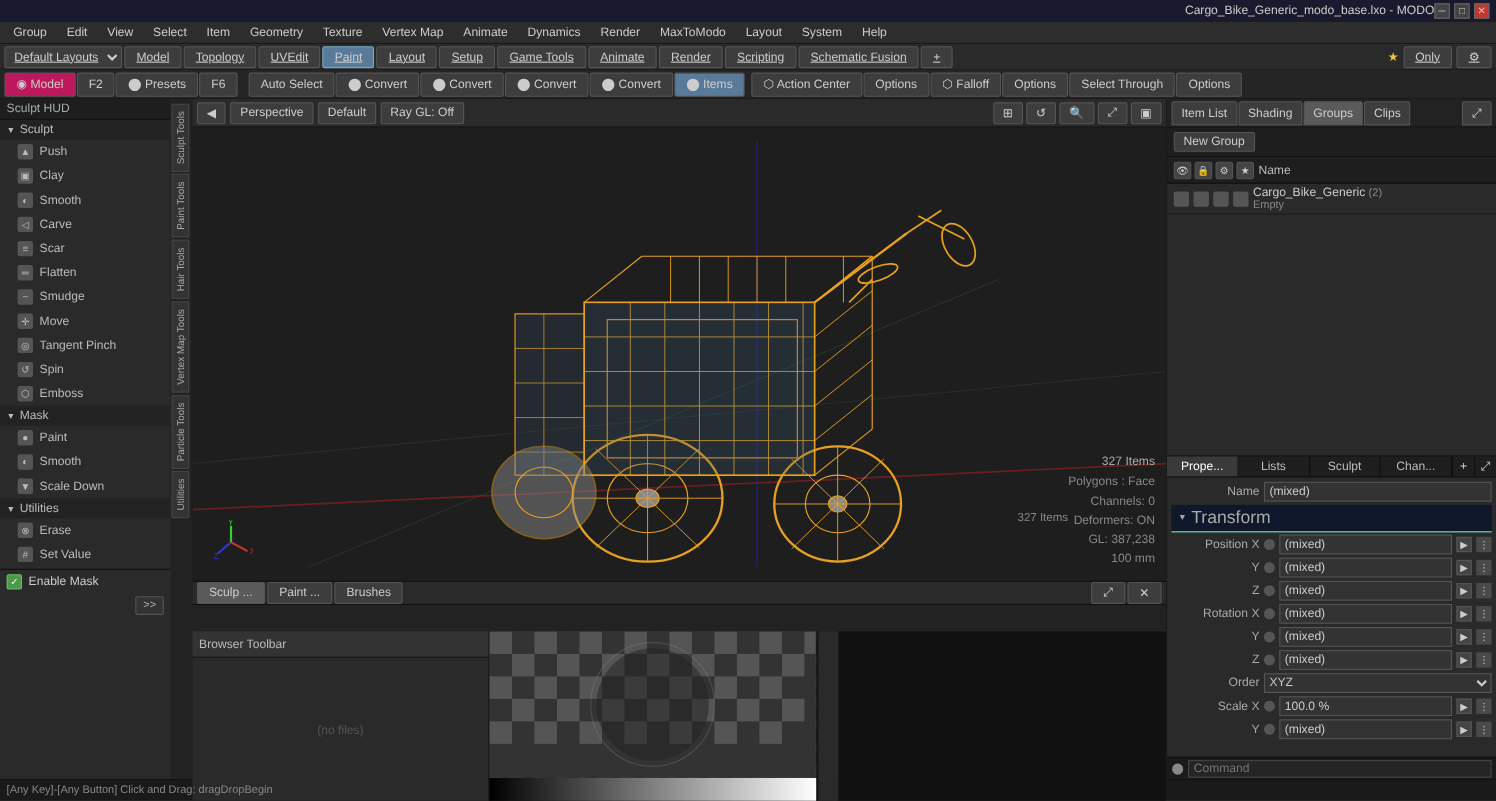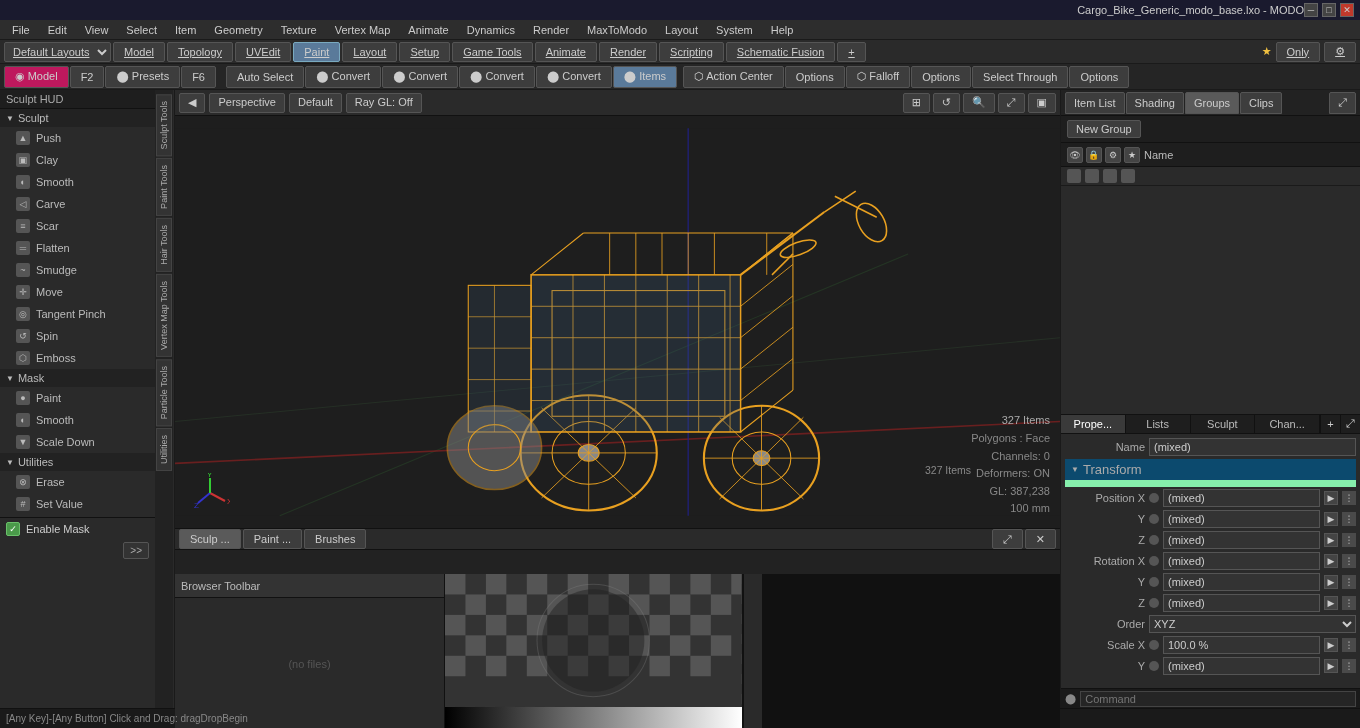--- a/index.html
+++ b/index.html
@@ -460,25 +460,25 @@
     .prop-value-arrow {
       width: 14px; height: 14px;
       background: #444;
       border: 1px solid #555;
       color: #ccc;
       font-size: 9px;
       cursor: pointer;
       display: flex; align-items: center; justify-content: center;
     }
     .section-divider {
-      background: #0c4a6e;
+      background: #0f172a;
       padding: 3px 6px;
-      font-size: 13px;
+      font-size: 16px;
       color: #aaa;
-      border-bottom: 7px solid #86efac;
+      border-bottom: 1px solid #86efac;
       display: flex; align-items: center; gap: 4px;
       margin: 2px 0;
     }
     .section-divider::before { content: '▼'; font-size: 8px; }
     .prop-select {
       flex: 1;
       background: #333;
       border: 1px solid #555;
       color: #ccc;
       font-size: 11px;
@@ -544,21 +544,21 @@
 <div id="title-bar">
   <span>Cargo_Bike_Generic_modo_base.lxo - MODO</span>
   <div id="title-bar-controls">
     <div class="title-btn">─</div>
     <div class="title-btn">□</div>
     <div class="title-btn" style="background:#c0392b;">✕</div>
   </div>
 </div>
 
 <div id="menu-bar">
-  <span class="menu-item">File</span>
+  <span class="menu-item">Group</span>
   <span class="menu-item">Edit</span>
   <span class="menu-item">View</span>
   <span class="menu-item">Select</span>
   <span class="menu-item">Item</span>
   <span class="menu-item">Geometry</span>
   <span class="menu-item">Texture</span>
   <span class="menu-item">Vertex Map</span>
   <span class="menu-item">Animate</span>
   <span class="menu-item">Dynamics</span>
   <span class="menu-item">Render</span>
@@ -941,20 +941,27 @@
       </div>
       <div class="item-name-col">Name</div>
     </div>
 
     <div id="item-list-area">
       <div class="item-row">
         <div class="item-visibility"></div>
         <div class="item-visibility"></div>
         <div class="item-visibility"></div>
         <div class="item-visibility"></div>
+        <div style="flex:1;">
+          <div style="font-size:11px; color:#ccc;">
+            <span>Cargo_Bike_Generic</span>
+            <span style="color:#888; font-size:10px;">(2)</span>
+          </div>
+          <div class="item-sub">Empty</div>
+        </div>
       </div>
     </div>
 
     <div id="props-tabs">
       <div class="props-tab active">Prope...</div>
       <div class="props-tab">Lists</div>
       <div class="props-tab">Sculpt</div>
       <div class="props-tab">Chan...</div>
       <div style="width:20px; background:#1e1e1e; border-left:1px solid #111; display:flex; align-items:center; justify-content:center; cursor:pointer;">+</div>
       <div style="width:20px; background:#1e1e1e; border-left:1px solid #111; display:flex; align-items:center; justify-content:center; cursor:pointer;">⤢</div>

